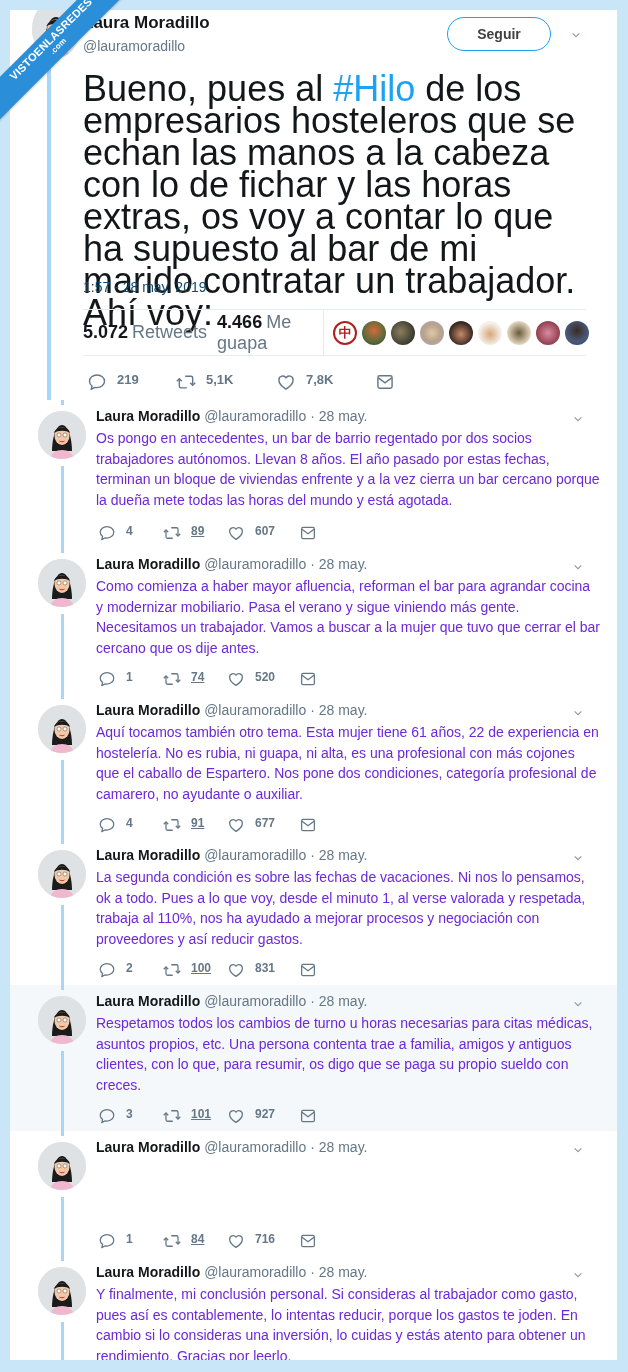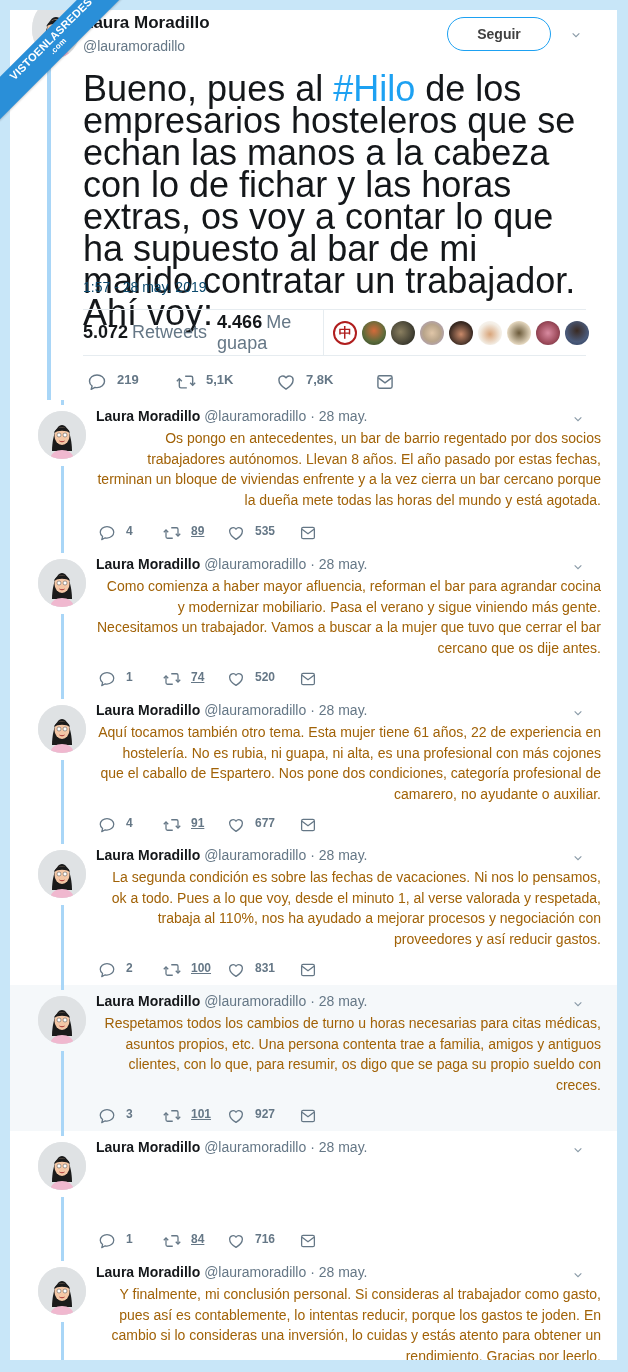--- a/index.html
+++ b/index.html
@@ -114,21 +114,21 @@
     position: absolute; left: 51px; top: 66px; width: 3px; background: #a9d6f7; bottom: 0;
   }
   .reply-header {
     position: absolute; left: 86px; top: 8px; font-size: 14px; white-space: nowrap;
   }
   .reply-header .name { font-weight: bold; color: #14171a; }
   .reply-header .handle { color: #657786; }
   .reply-caret { left: 563px; top: 14px; }
   .reply-text {
     position: absolute; left: 86px; top: 28px; width: 505px;
-    font-size: 14px; line-height: 20.5px; color: #a16207; text-align: right;
+    font-size: 14px; line-height: 20.5px; color: #6d28d9;
   }
   .reply-actions {
     position: absolute; left: 88px; display: flex; align-items: center;
     font-size: 12px; font-weight: bold; color: #657786;
   }
   .reply-actions .action { margin-right: 0; }
   .reply-actions .a-reply { width: 65px; }
   .reply-actions .a-rt { width: 64px; text-decoration: underline; }
   .reply-actions .a-like { width: 72px; }
 </style>
@@ -272,21 +272,21 @@
       <div class="action a-rt">
           <svg width="18" height="18">
             <use href="#i-rt"></use>
           </svg>
           <span class="count">89</span>
         </div>
       <div class="action a-like">
           <svg width="18" height="18">
             <use href="#i-like"></use>
           </svg>
-          <span class="count">535</span>
+          <span class="count">607</span>
         </div>
       <div class="action">
           <svg width="18" height="18">
             <use href="#i-dm"></use>
           </svg>
         </div>
     </div>
   </div>
 
   <div class="reply" style="top:538px;height:146px;">

